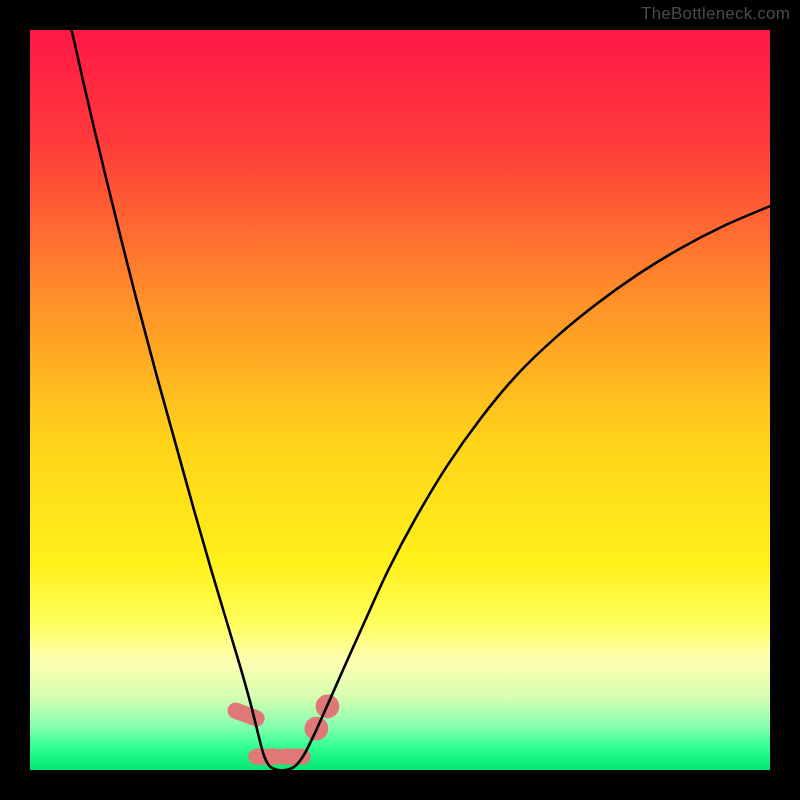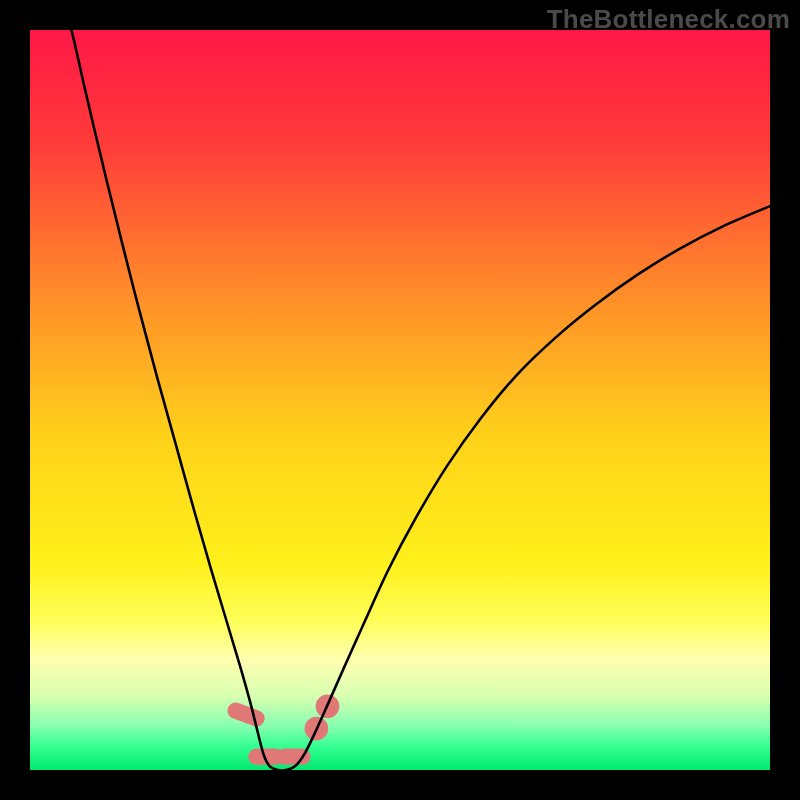--- a/index.html
+++ b/index.html
@@ -13,22 +13,22 @@
     position: relative;
     width: 800px;
     height: 800px;
     background: #000;
   }
   #watermark {
     position: absolute;
     top: 4px;
     right: 10px;
     font-family: Arial, Helvetica, sans-serif;
-    font-size: 26px;
-    font-weight: 700;
+    font-size: 17px;
+    font-weight: 400;
     color: #4a4a4a;
     letter-spacing: 0.2px;
     z-index: 10;
   }
   #plot-area {
     position: absolute;
     left: 30px;
     top: 30px;
     width: 740px;
     height: 740px;

